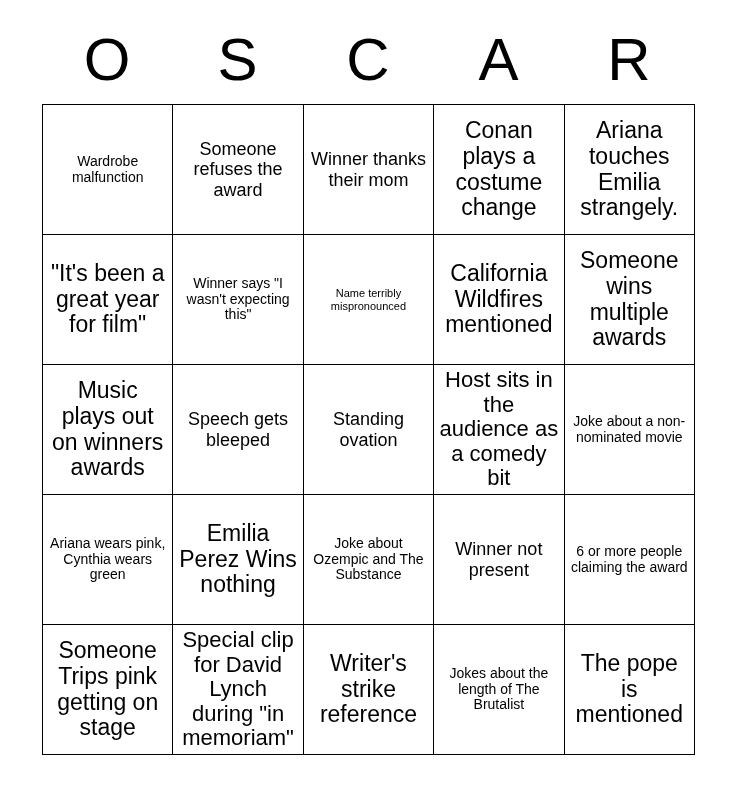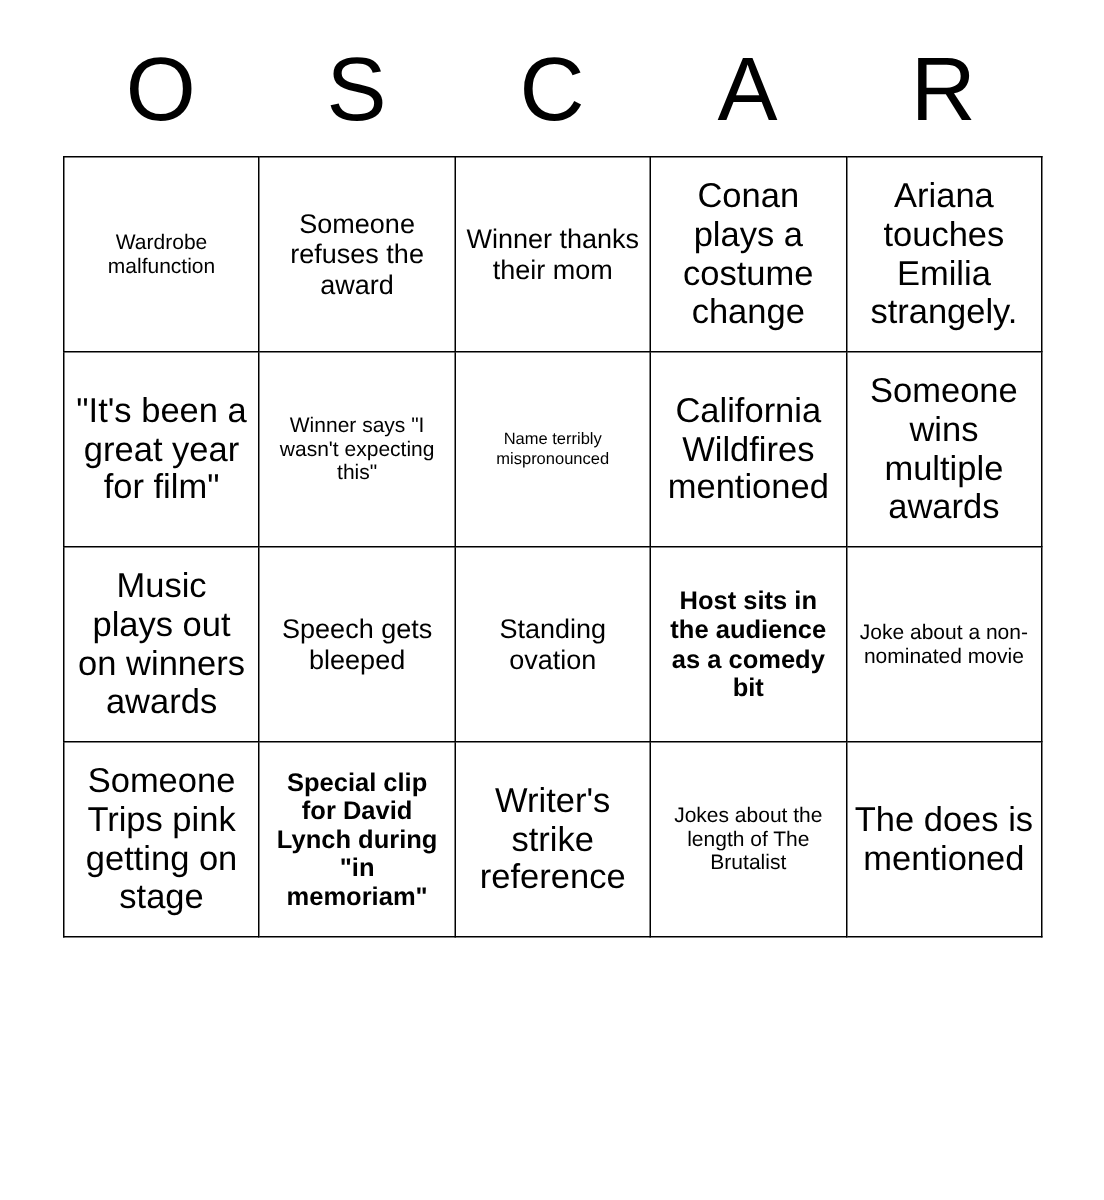--- a/index.html
+++ b/index.html
@@ -53,21 +53,21 @@
     vertical-align: middle;
     padding: 2px 5px;
     box-sizing: border-box;
     overflow: hidden;
     word-wrap: break-word;
     line-height: 1.12;
   }
   .s-xl { font-size: 18px; }
   .s-lg { font-size: 23px; }
   .s-md { font-size: 14px; }
-  .s-sm { font-size: 17px; font-weight: bold; }
+  .s-sm { font-size: 22px; }
   .s-xs { font-size: 11px; }
 </style>
 </head>
 <body>
 
 <div class="board">
 
   <div class="header-row">
     <div class="header-cell">O</div>
     <div class="header-cell">S</div>
@@ -94,23 +94,30 @@
           <td class="s-lg">Someone wins multiple awards</td>
         </tr>
         <tr>
           <td class="s-lg">Music plays out on winners awards</td>
           <td class="s-xl">Speech gets bleeped</td>
           <td class="s-xl">Standing ovation</td>
           <td class="s-sm">Host sits in the audience as a comedy bit</td>
           <td class="s-md">Joke about a non-nominated movie</td>
         </tr>
         <tr>
+          <td class="s-md">Ariana wears pink, Cynthia wears green</td>
+          <td class="s-lg">Emilia Perez Wins nothing</td>
+          <td class="s-md">Joke about Ozempic and The Substance</td>
+          <td class="s-xl">Winner not present</td>
+          <td class="s-md">6 or more people claiming the award</td>
+        </tr>
+        <tr>
           <td class="s-lg">Someone Trips pink getting on stage</td>
           <td class="s-sm">Special clip for David Lynch during "in memoriam"</td>
           <td class="s-lg">Writer's strike reference</td>
           <td class="s-md">Jokes about the length of The Brutalist</td>
-          <td class="s-lg">The does is mentioned</td>
+          <td class="s-lg">The pope is mentioned</td>
         </tr>
       </tbody>
     </table>
   </div>
 
 </div>
 
 </body></html>

